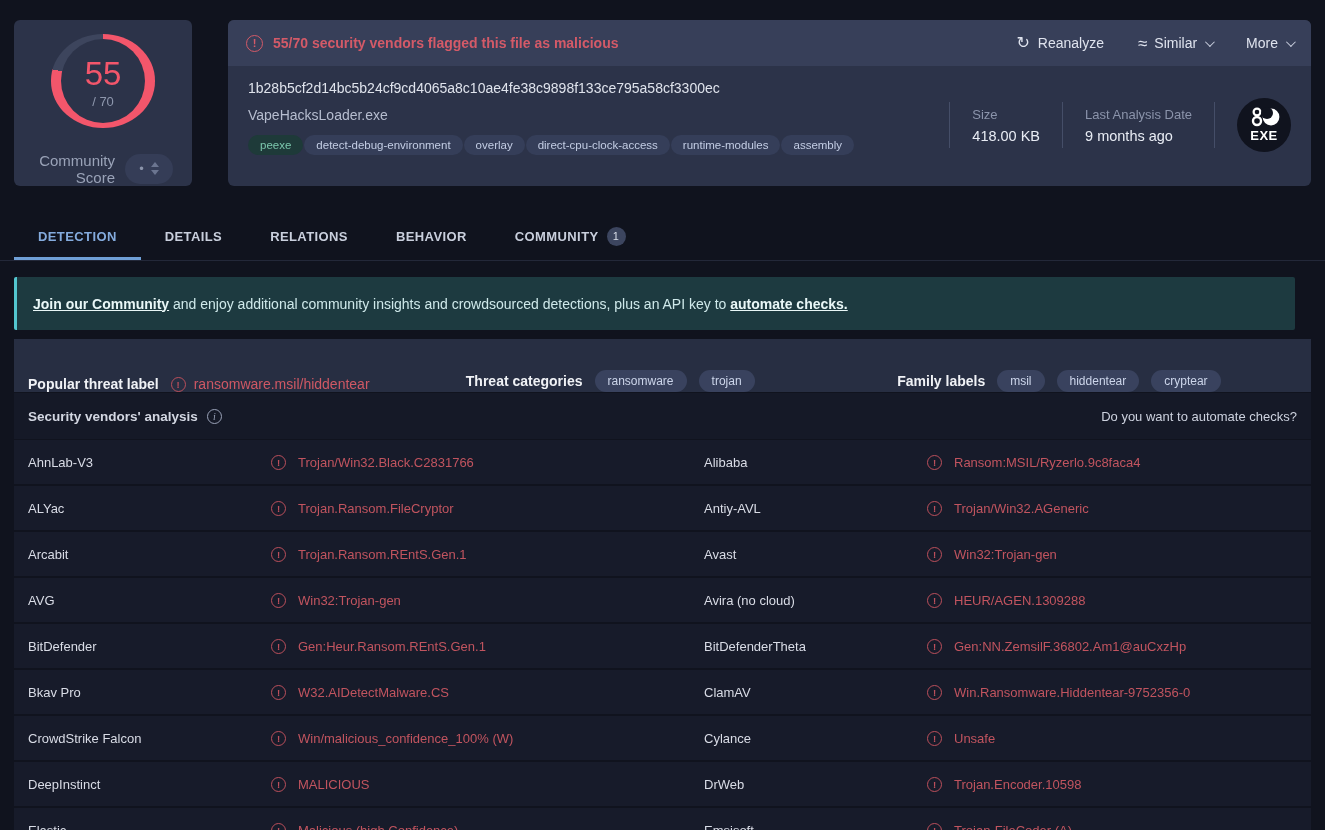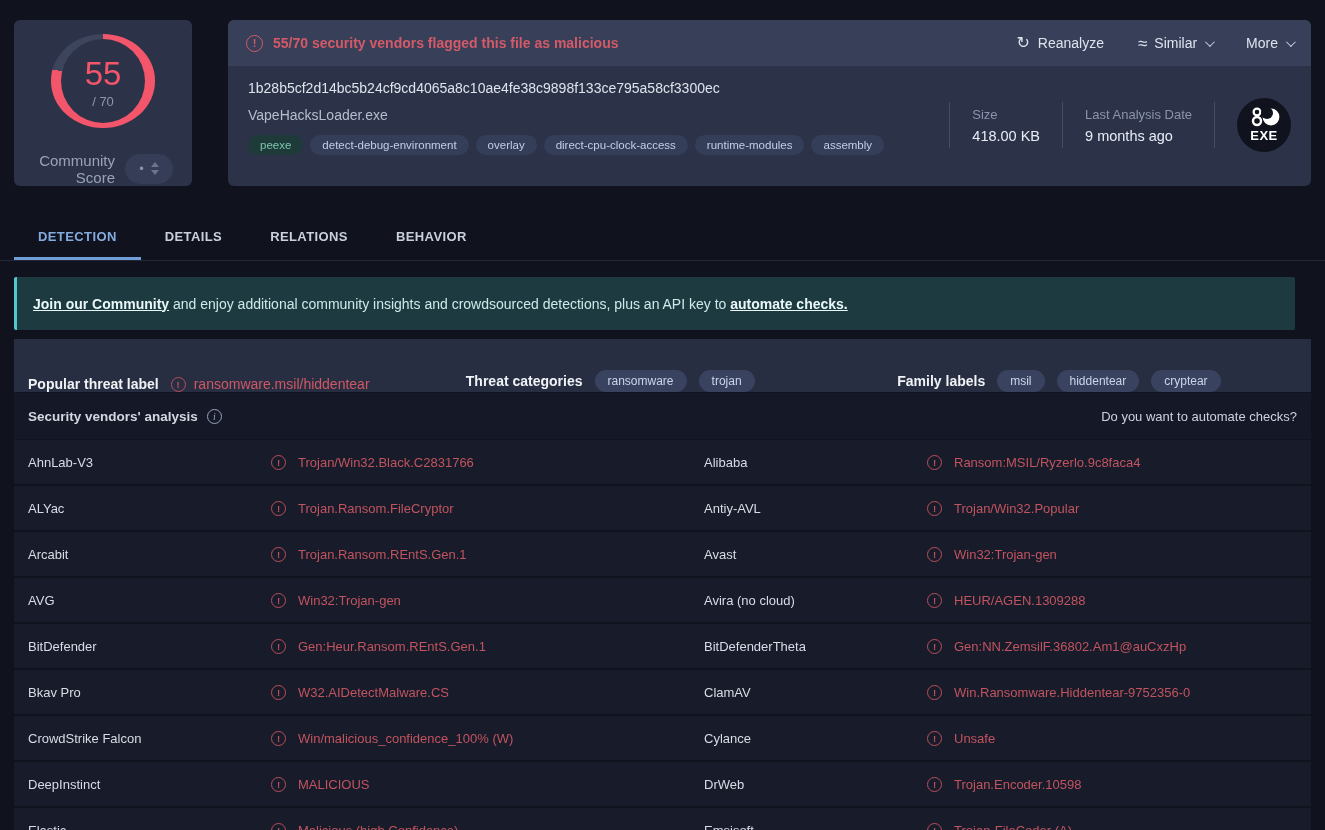--- a/index.html
+++ b/index.html
@@ -54,21 +54,21 @@
     background:none; border:none; color:#dfe3ee; font-size:14px;
     font-family:inherit; display:flex; align-items:center; gap:8px; cursor:pointer;
   }
   .refresh-glyph { font-size:16px; line-height:1; }
   .similar-glyph { font-size:17px; line-height:1; letter-spacing:-1px; }
   .chev { width:7px; height:7px; border-right:1.6px solid #c6ccdb; border-bottom:1.6px solid #c6ccdb; transform:rotate(45deg) translateY(-2px); }
   .file-info { flex:1; display:flex; justify-content:space-between; padding:10px 20px 12px 20px; }
   .file-left { display:flex; flex-direction:column; }
   .hash { font-size:14px; color:#dfe3ec; margin-top:4px; }
   .filename { font-size:14px; color:#b6bdcf; margin-top:11px; }
-  .tag-row { display:flex; gap:7px; margin-top:12px; }
+  .tag-row { display:flex; gap:1px; margin-top:12px; }
   .tag {
     background:#353e59; color:#c3cde4; font-size:11.5px; padding:4px 12px;
     border-radius:11px; cursor:pointer; white-space:nowrap;
   }
   .tag.green { background:#1e3a39; color:#7cc7ad; }
   .file-right { display:flex; align-items:center; }
   .vdiv { width:1px; height:46px; background:#454e68; }
   .meta { margin:12px 22px; }
   .meta-label { font-size:13px; color:#8b94ab; }
   .meta-value { font-size:14.5px; color:#e8ecf4; margin-top:6px; }
@@ -232,20 +232,24 @@
       </div>
     <div class="tab">
         <span>DETAILS</span>
       </div>
     <div class="tab">
         <span>RELATIONS</span>
       </div>
     <div class="tab">
         <span>BEHAVIOR</span>
       </div>
+    <div class="tab">
+      <span>COMMUNITY</span>
+      <span class="tab-badge">1</span>
+    </div>
   </div>
 
   <div class="community-banner">
     <span class="cb-link">Join our Community</span>
       <span class="cb-text"> and enjoy additional community insights and crowdsourced detections, plus an API key to </span>
       <span class="cb-link">automate checks.</span>
   </div>
 
   <div class="threat-row">
     <div class="tr-group tr-g1">
@@ -293,21 +297,21 @@
 
     <div class="vt-row">
       <div class="vendor">ALYac</div>
       <div class="result">
           <span class="warn-sm">!</span>
           <span>Trojan.Ransom.FileCryptor</span>
         </div>
       <div class="vendor">Antiy-AVL</div>
       <div class="result">
           <span class="warn-sm">!</span>
-          <span>Trojan/Win32.Popular</span>
+          <span>Trojan/Win32.AGeneric</span>
         </div>
     </div>
 
     <div class="vt-row">
       <div class="vendor">Arcabit</div>
       <div class="result">
           <span class="warn-sm">!</span>
           <span>Trojan.Ransom.REntS.Gen.1</span>
         </div>
       <div class="vendor">Avast</div>

